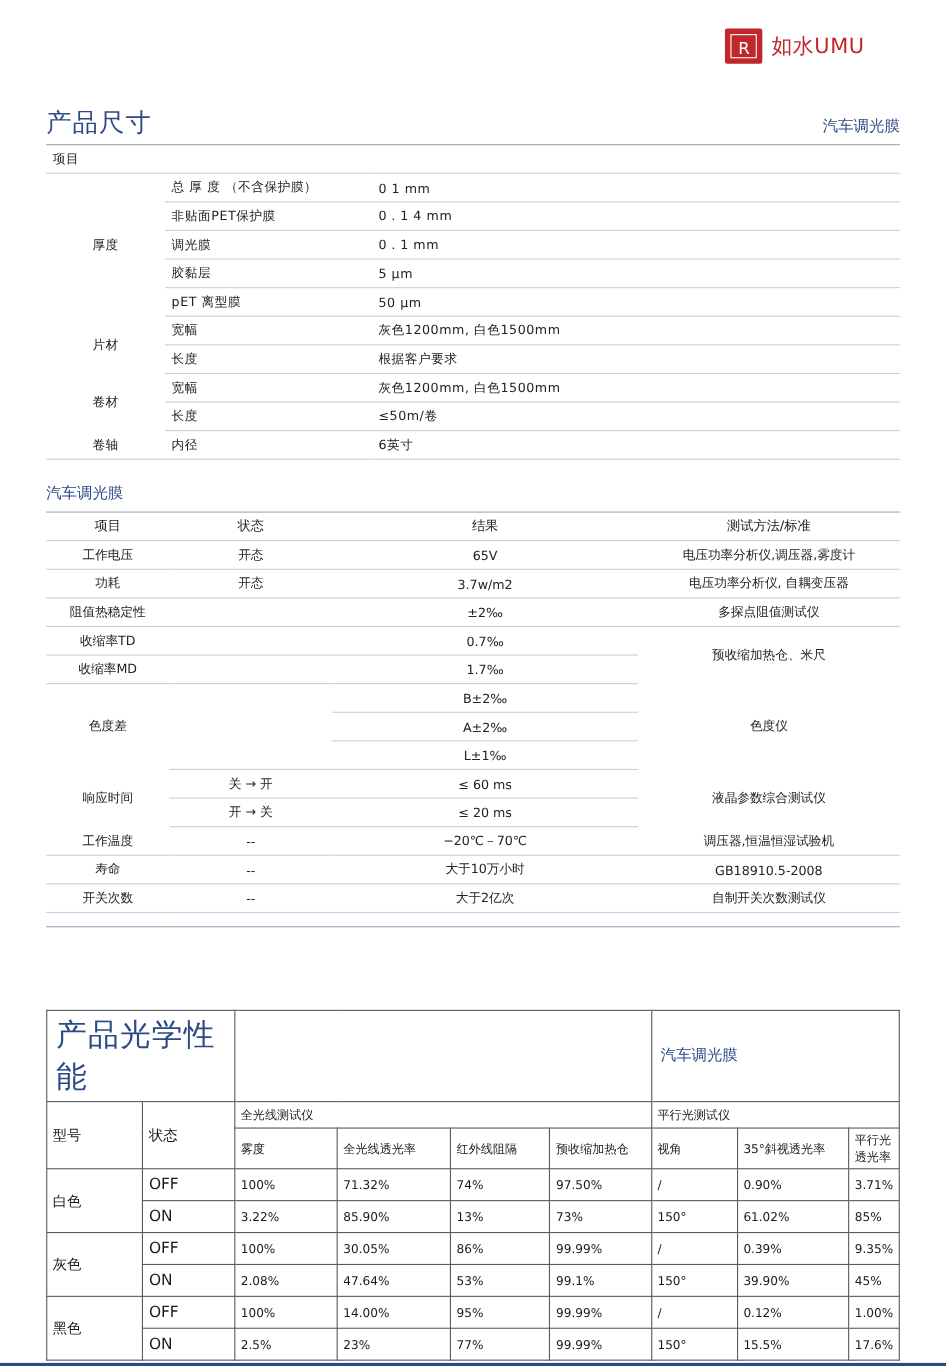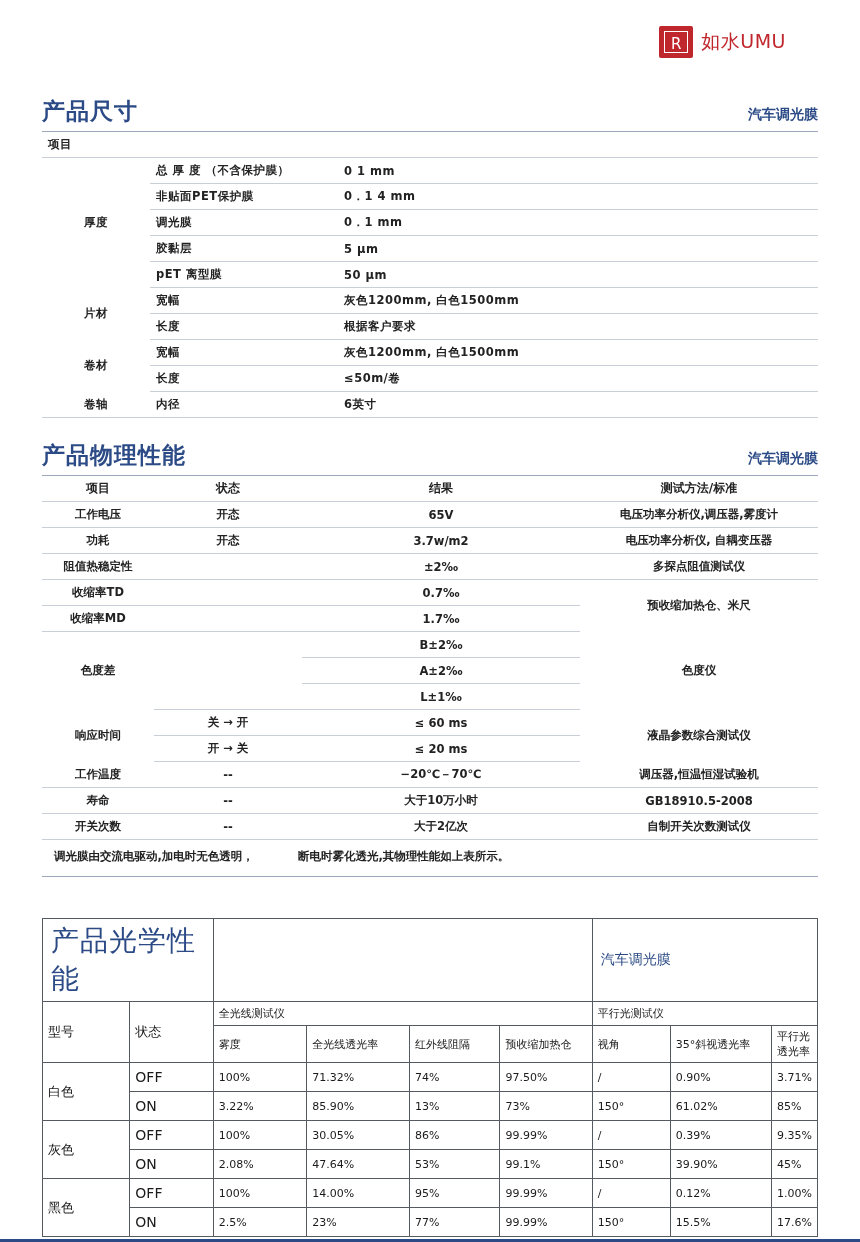--- a/index.html
+++ b/index.html
@@ -63,21 +63,20 @@
     font-size: 19px;
     letter-spacing: 0.5px;
     font-family: "DejaVu Sans", sans-serif;
   }
 
   
   .section {
     position: absolute;
     left: 42px;
     width: 776px;
-    font-weight: bold;
   }
   .sec-head {
     display: flex;
     align-items: flex-end;
     justify-content: space-between;
     border-bottom: 1px solid #9aa7bb;
     padding-bottom: 4px;
   }
   .sec-title {
     font-size: 23px;
@@ -264,21 +263,20 @@
         <td class="c-center">卷轴</td>
         <td class="c-left">内径</td>
         <td class="c-left">6英寸</td>
       </tr>
     </tbody>
       </table>
   </div>
 
   <div class="section" style="top: 440px;">
     <div class="sec-head">
-      <div class="sec-title">产品物理性能</div>
       <div class="sec-sub">汽车调光膜</div>
     </div>
 
     <table class="tbl phys-tbl">
       <tbody>
           <tr class="phys-head">
         <td class="pcol1 c-center">项目</td>
         <td class="pcol2 c-center">状态</td>
         <td class="pcol3 c-center">结果</td>
         <td class="pcol4 c-center">测试方法/标准</td>
@@ -354,24 +352,20 @@
       </tr>
       <tr>
         <td class="c-center">开关次数</td>
         <td class="c-center">--</td>
         <td class="c-center">大于2亿次</td>
         <td class="c-center">自制开关次数测试仪</td>
       </tr>
     </tbody>
       </table>
 
-    <div class="note-row">
-      <span>调光膜由交流电驱动,加电时无色透明，</span>
-      <span>断电时雾化透光,其物理性能如上表所示。</span>
-    </div>
     <div class="rule-blue"></div>
   </div>
 
   <div class="opt-wrap">
     <table class="opt">
       <tbody>
           <tr>
         <td class="opt-title-cell" colspan="2">产品光学性能</td>
         <td colspan="4"></td>
         <td class="opt-sub-cell" colspan="3">汽车调光膜</td>

